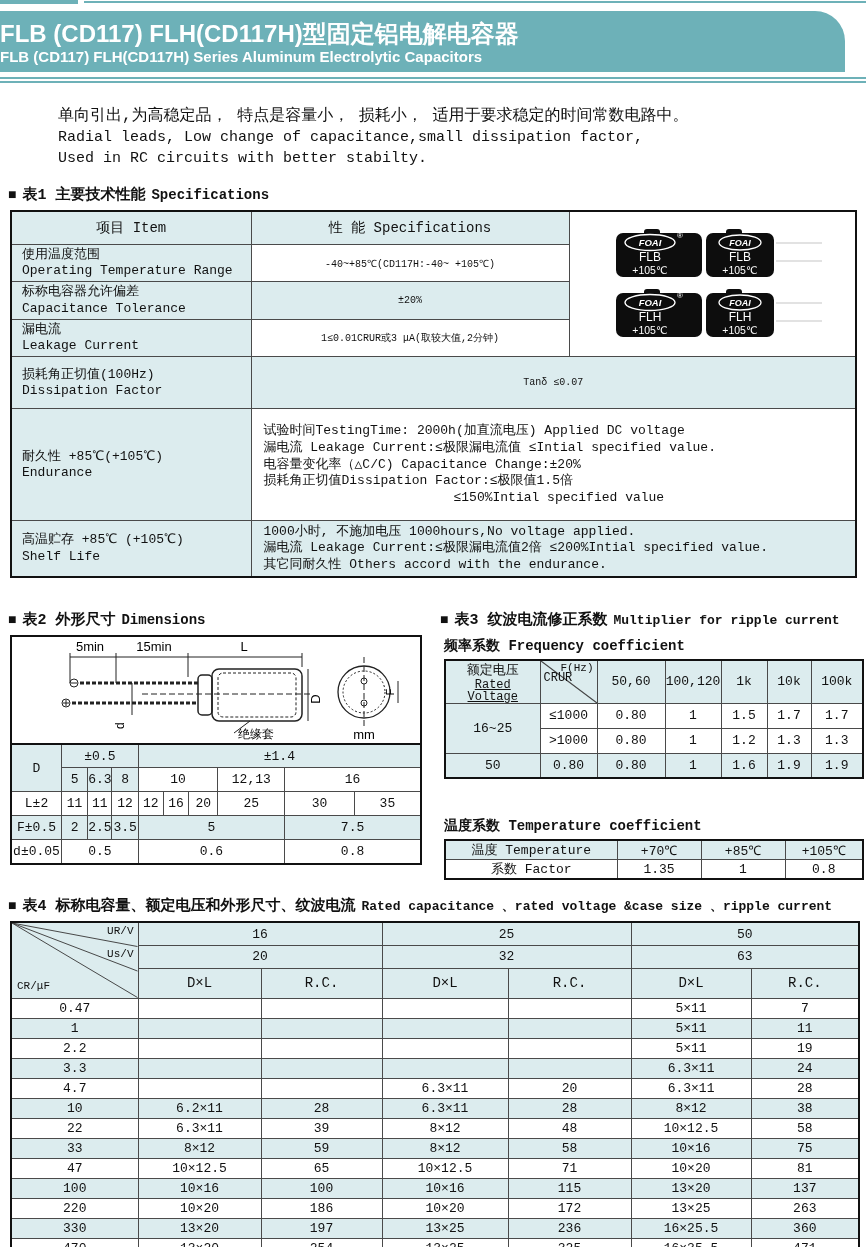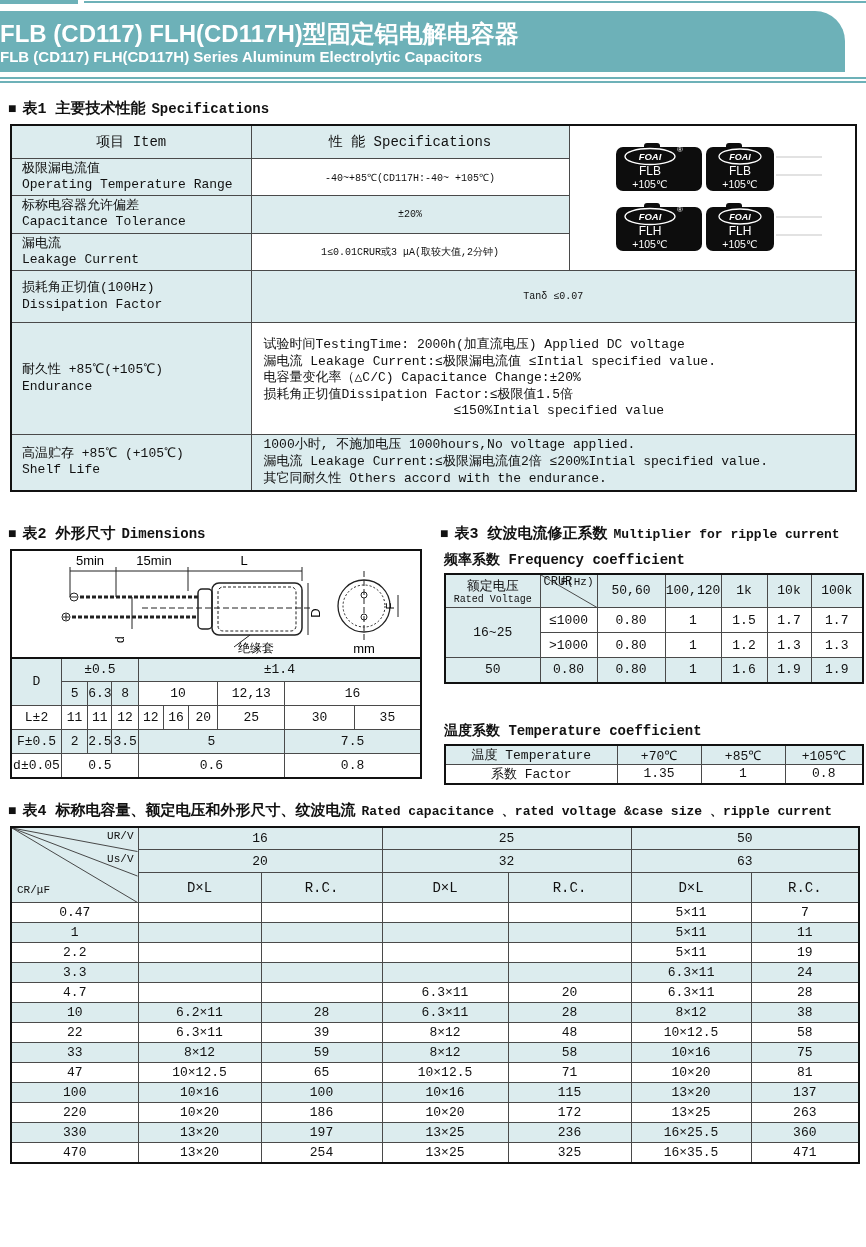--- a/index.html
+++ b/index.html
@@ -49,21 +49,21 @@
   .rightcol{width:434px;}
   .drawbox{margin-left:10px; width:412px; height:108px; border:2px solid var(--bdh); border-bottom:none;}
   .dimtbl{margin-left:10px; width:412px;}
   .dimtbl td{height:24px; font-size:13px;}
   .dimtbl .light{background:var(--cell);}
   .sub{margin:8px 0 4px 12px; font-size:14px; font-weight:bold;}
   .freqtbl{margin-left:12px; width:420px;}
   .freqtbl td,.freqtbl th{height:25px; font-size:13px;}
   .freqtbl .hd{background:var(--cell);}
   .freqtbl .light{background:var(--cell);}
-  .rv .en{display:block; font-size:10px; line-height:1;}
+  .rv .en{display:block; font-size:12px; line-height:1;text-decoration:underline;}
   .diagcell{position:relative; padding:8px; background:var(--cell);}
   .diagcell svg{position:absolute; inset:0; width:100%; height:100%;}
   .diagcell .dt{position:absolute; top:1px; right:3px; font-size:11px;}
   .diagcell .db{position:absolute; bottom:18px; left:3px; font-size:12px;}
   .temptbl{margin-left:12px; width:420px;}
   .temptbl td{height:16px; font-size:13px;}
   .temptbl .hd{background:var(--cell);}
   
   .t4{margin-left:10px; width:848px;}
   .t4 td,.t4 th{height:20px; font-size:13px; padding:0 2px;}
@@ -91,20 +91,25 @@
   </div>
 
   <div class="banner">
     <div class="titles">
       <div class="title-cn">FLB (CD117) FLH(CD117H)型固定铝电解电容器</div>
       <div class="title-en">FLB (CD117) FLH(CD117H) Series Aluminum Electrolytic Capacitors</div>
     </div>
   </div>
   <div class="dbl"></div>
 
+  <div class="intro">
+    <div class="cn">单向引出,为高稳定品， 特点是容量小， 损耗小， 适用于要求稳定的时间常数电路中。</div>
+    <div class="en">Radial leads, Low change of capacitance,small dissipation factor,</div>
+    <div class="en">Used in RC circuits with better stabilty.</div>
+  </div>
 
   <div class="seclabel">
     <span class="bullet">■</span>
     <span>表1 主要技术性能</span>
     <span class="en">Specifications</span>
   </div>
 
   <table class="t1">
     <colgroup>
         <col style="width:240px">
@@ -149,21 +154,21 @@
             <text x="36" y="46" text-anchor="middle" font-size="10.5" fill="#fff">+105℃</text>
             <text x="126" y="46" text-anchor="middle" font-size="10.5" fill="#fff">+105℃</text>
             <line x1="162" y1="15" x2="208" y2="15" stroke="#d9d9d9" stroke-width="1.5"></line>
             <line x1="162" y1="33" x2="208" y2="33" stroke="#d9d9d9" stroke-width="1.5"></line>
           </svg>
         </div>
       </td>
     </tr>
     <tr style="height:34px">
       <td class="lbl">
-        <div>极限漏电流值</div>
+        <div>使用温度范围</div>
         <div>Operating Temperature Range</div>
       </td>
       <td class="val">-40~+85℃(CD117H:-40~ +105℃)</td>
     </tr>
     <tr style="height:34px">
       <td class="lbl">
         <div>标称电容器允许偏差</div>
         <div>Capacitance Tolerance</div>
       </td>
       <td class="val light">±20%</td>

